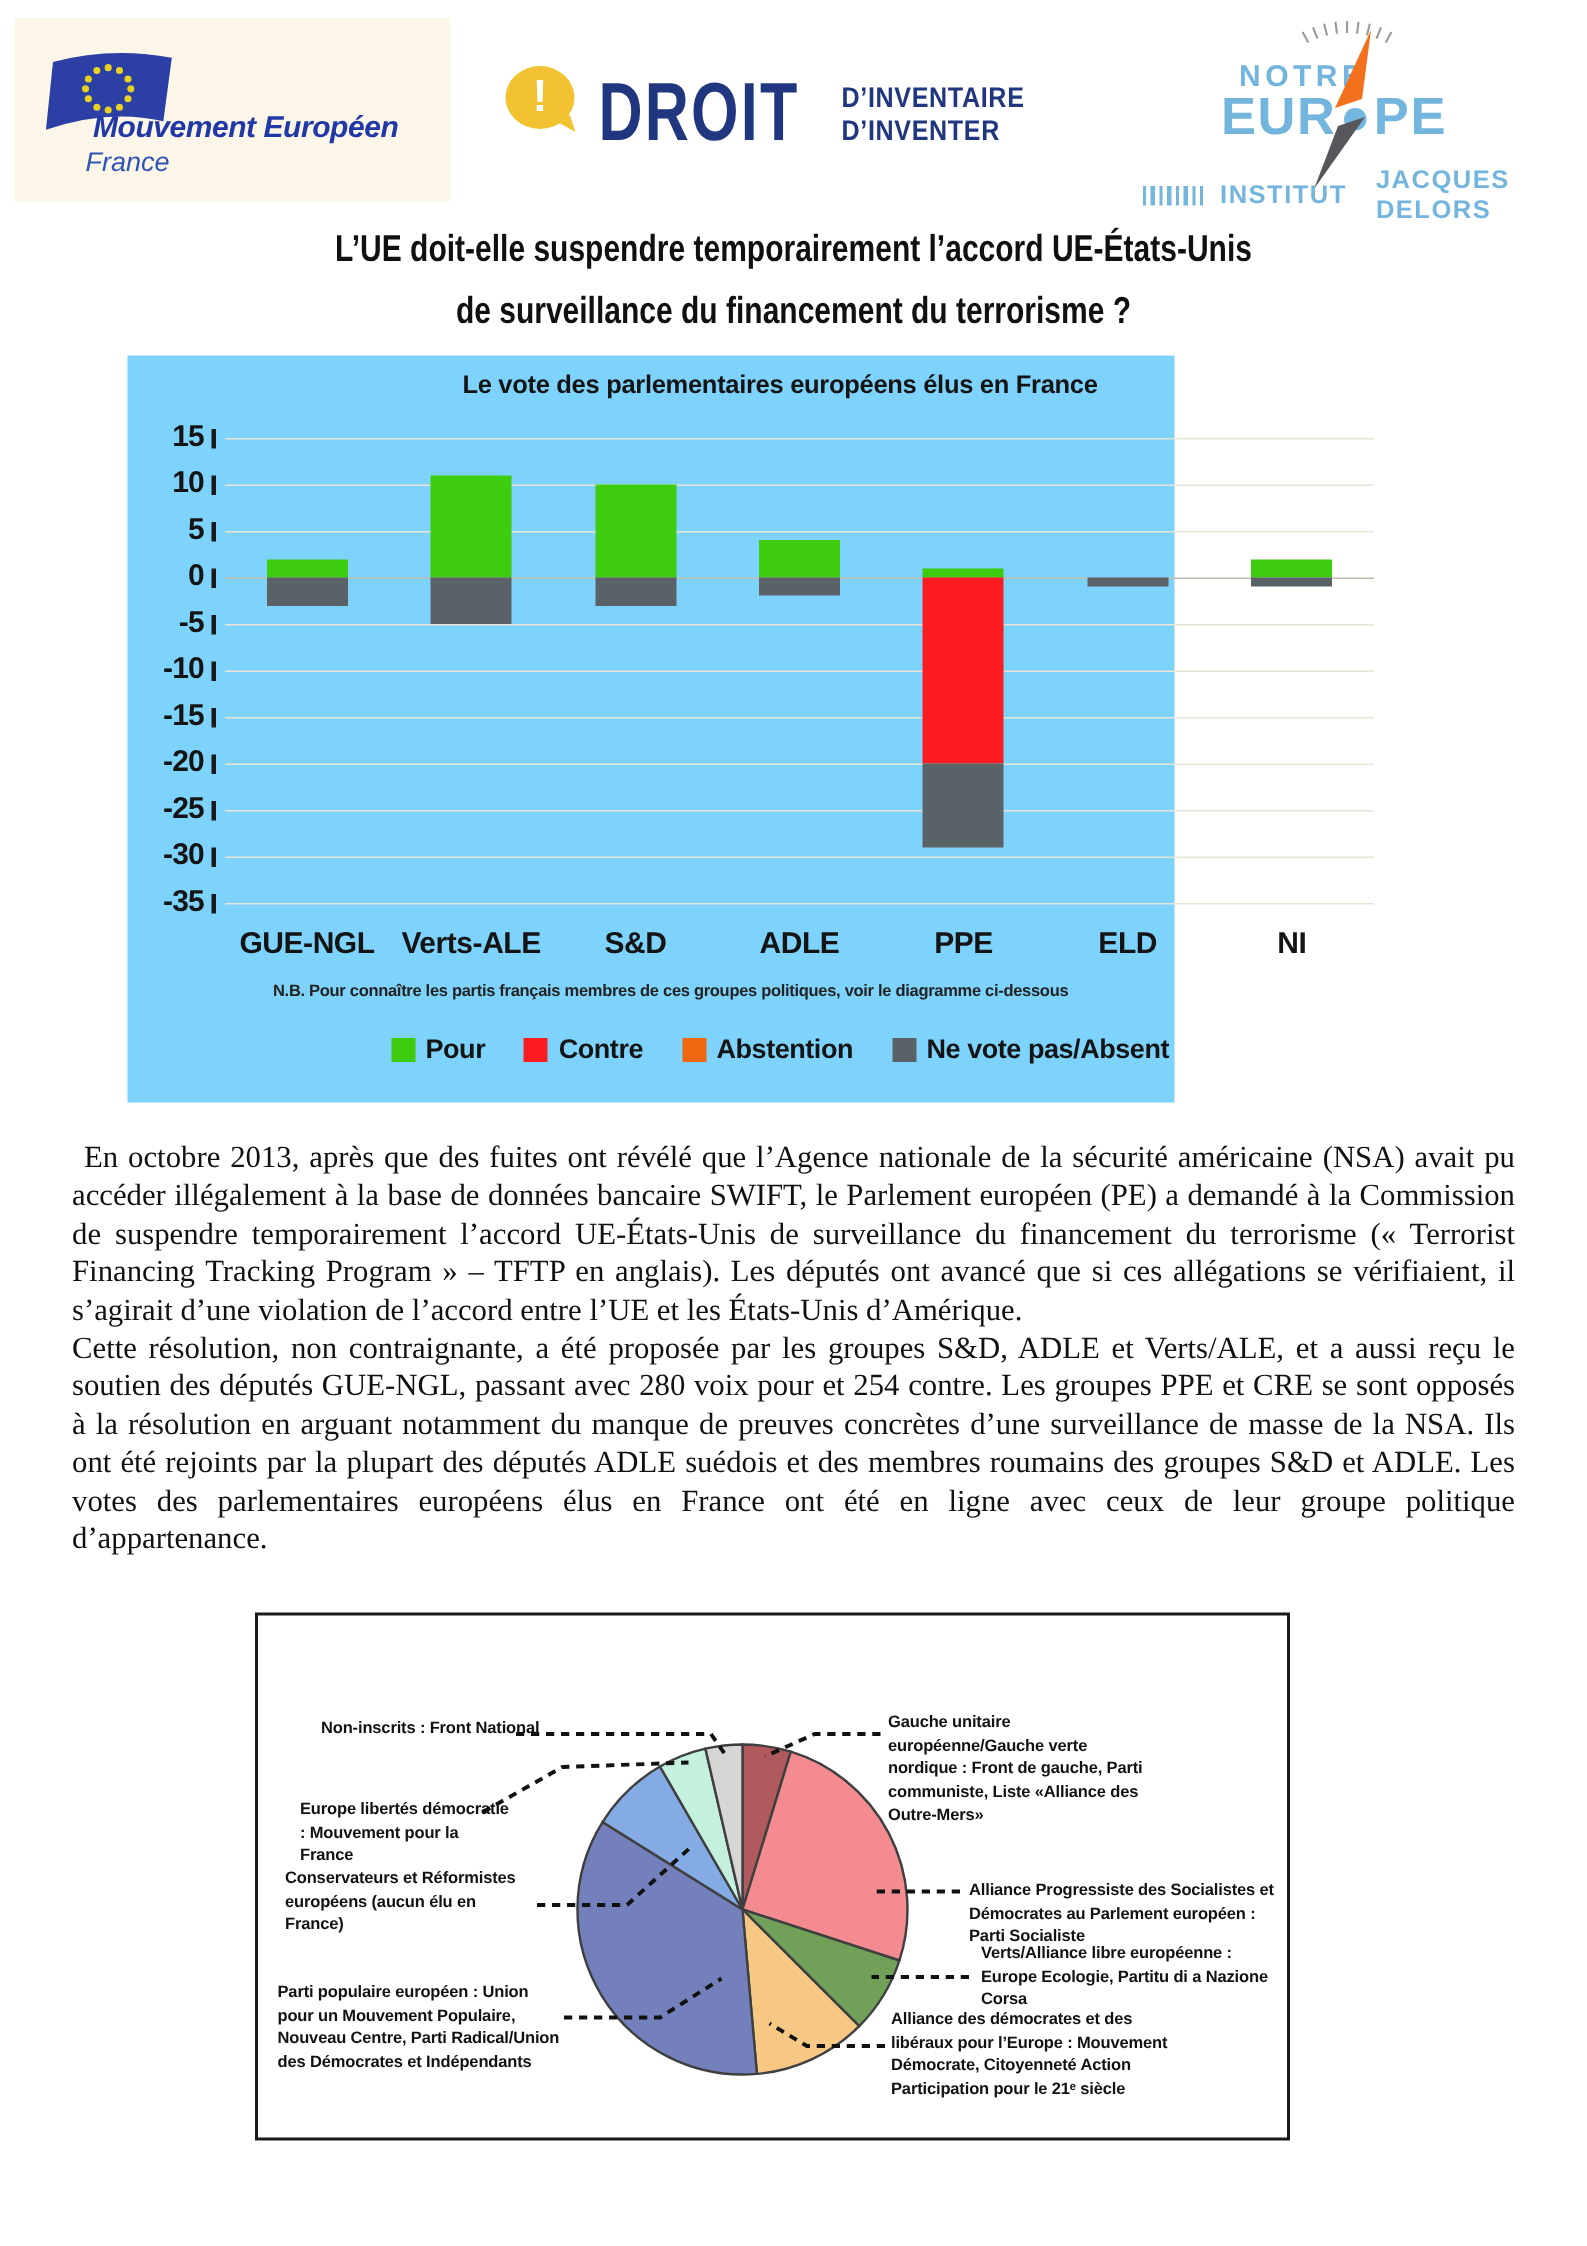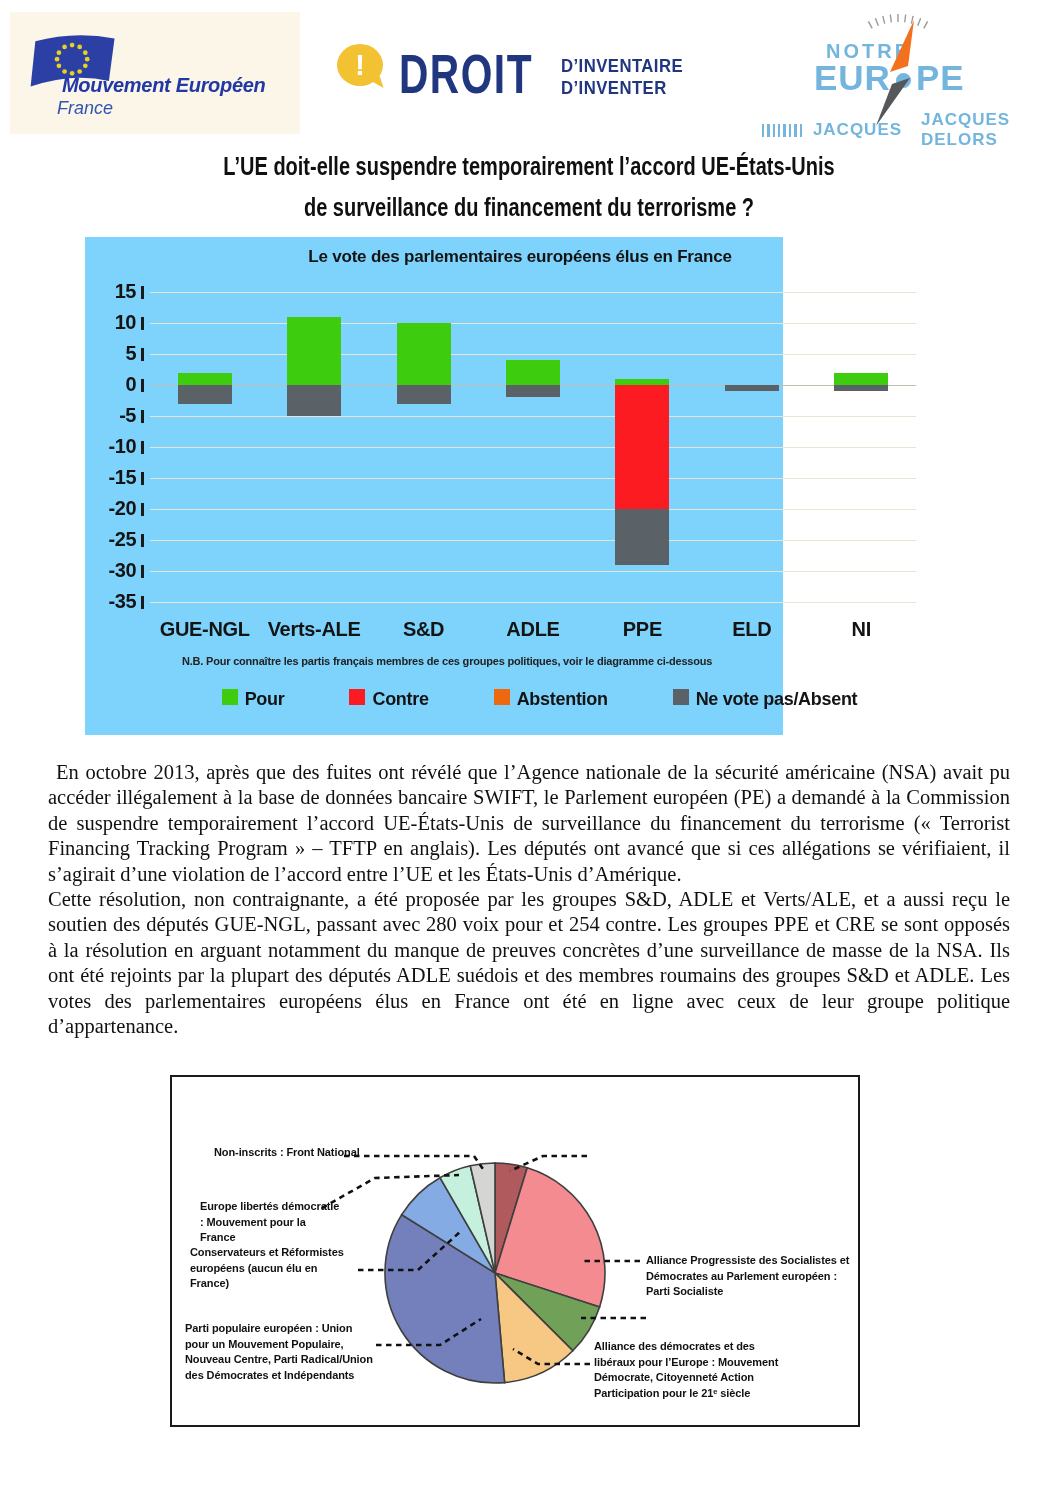--- a/index.html
+++ b/index.html
@@ -41,21 +41,21 @@
   #bar-title{left:0;top:10px;width:870px;text-align:center;font-size:17px;font-weight:700;letter-spacing:-0.2px;}
   #bar-plot{left:65px;top:55px;width:766px;height:310px;}
   .gridline{position:absolute;left:0;width:766px;height:1px;background:#e8e4d6;}
   .gridline.zero{background:#c2bdae;}
   .ytick-label{position:absolute;left:-62px;width:48px;text-align:right;font-size:20px;font-weight:700;letter-spacing:-0.5px;}
   .ytick-dash{position:absolute;left:-9px;width:3px;height:13px;background:#1a1a1a;}
   .bar-seg{position:absolute;width:54px;}
   .cat-label{position:absolute;top:326px;text-align:center;font-size:20px;font-weight:700;letter-spacing:-0.3px;}
   #bar-note{left:97px;top:418px;font-size:11px;font-weight:700;letter-spacing:-0.2px;color:#222;}
   #bar-legend{left:0;top:452px;width:870px;display:flex;justify-content:center;gap:26px;}
-  .legend-item{display:flex;gap:7px;font-size:18px;font-weight:700;letter-spacing:-0.3px;margin-left:39px;}
+  .legend-item{display:flex;align-items:center;gap:7px;font-size:18px;font-weight:700;letter-spacing:-0.3px;}
   .legend-swatch{width:16px;height:16px;display:inline-block;}
 
   
   #body-text{left:48px;top:760px;width:962px;font-family:"Liberation Serif",serif;font-size:20.5px;
     line-height:25.4px;text-align:justify;color:#111;}
   #body-text p{margin:0;}
   #body-text p.first{text-indent:8px;}
 
   
   #pie-box{left:170px;top:1075px;width:690px;height:352px;background:#fff;border:2px solid #1a1a1a;box-sizing:border-box;}
@@ -117,21 +117,21 @@
   </svg>
   <div class="abs" id="ne-bottom">
     <span class="ne-tick"></span>
       <span class="ne-tick"></span>
       <span class="ne-tick"></span>
       <span class="ne-tick"></span>
       <span class="ne-tick"></span>
       <span class="ne-tick"></span>
       <span class="ne-tick"></span>
       <span class="ne-tick"></span>
-    <span class="ne-word ne-blue">JACQUES</span>
+    <span class="ne-word ne-blue">INSTITUT</span>
     <span id="ne-gap"></span>
     <span class="ne-word ne-blue" style="margin-left:0;">JACQUES DELORS</span>
   </div>
 </div>
 
 <div class="abs" id="main-title">
   <span class="tl">L’UE doit-elle suspendre temporairement l’accord UE-États-Unis</span>
   <span class="tl">de surveillance du financement du terrorisme ?</span>
 </div>
 
@@ -232,20 +232,22 @@
       <polyline points="415,79 371,79 338,94" fill="none" stroke="#111" stroke-width="2.6" stroke-dasharray="5.5 4.5"></polyline>
       <polyline points="468,184 408,184" fill="none" stroke="#111" stroke-width="2.6" stroke-dasharray="5.5 4.5"></polyline>
       <polyline points="474,241 409,241" fill="none" stroke="#111" stroke-width="2.6" stroke-dasharray="5.5 4.5"></polyline>
       <polyline points="418,287 366,287 341,272" fill="none" stroke="#111" stroke-width="2.6" stroke-dasharray="5.5 4.5"></polyline>
       <polyline points="204,268 268,268 309,242" fill="none" stroke="#111" stroke-width="2.6" stroke-dasharray="5.5 4.5"></polyline>
       <polyline points="186,193 246,193 289,154" fill="none" stroke="#111" stroke-width="2.6" stroke-dasharray="5.5 4.5"></polyline>
       <polyline points="150,131 203,101 287,98" fill="none" stroke="#111" stroke-width="2.6" stroke-dasharray="5.5 4.5"></polyline>
       <polyline points="172,79 302,79 311,92" fill="none" stroke="#111" stroke-width="2.6" stroke-dasharray="5.5 4.5"></polyline>
     </svg>
   <div class="abs" id="pie-labels" style="left:0;top:0;width:686px;height:348px;">
+      <div class="pie-callout" style="left: 420px; top: 64px; width: 178px;">Gauche unitaire européenne/Gauche verte nordique : Front de gauche, Parti communiste, Liste «Alliance des Outre-Mers»</div>
       <div class="pie-callout" style="left: 474px; top: 176px; width: 208px;">Alliance Progressiste des Socialistes et Démocrates au Parlement européen : Parti Socialiste</div>
+      <div class="pie-callout" style="left: 482px; top: 218px; width: 198px;">Verts/Alliance libre européenne : Europe Ecologie, Partitu di a Nazione Corsa</div>
       <div class="pie-callout" style="left: 422px; top: 262px; width: 190px;">Alliance des démocrates et des libéraux pour l’Europe : Mouvement Démocrate, Citoyenneté Action Participation pour le 21ᵉ siècle</div>
       <div class="pie-callout" style="left: 13px; top: 244px; width: 192px;">Parti populaire européen : Union pour un Mouvement Populaire, Nouveau Centre, Parti Radical/Union des Démocrates et Indépendants</div>
       <div class="pie-callout" style="left: 18px; top: 168px; width: 158px;">Conservateurs et Réformistes européens (aucun élu en France)</div>
       <div class="pie-callout" style="left: 28px; top: 122px; width: 140px;">Europe libertés démocratie : Mouvement pour la France</div>
       <div class="pie-callout" style="left: 42px; top: 68px; width: 160px;">Non-inscrits : Front National</div>
     </div>
 </div>
 
 </body></html>

